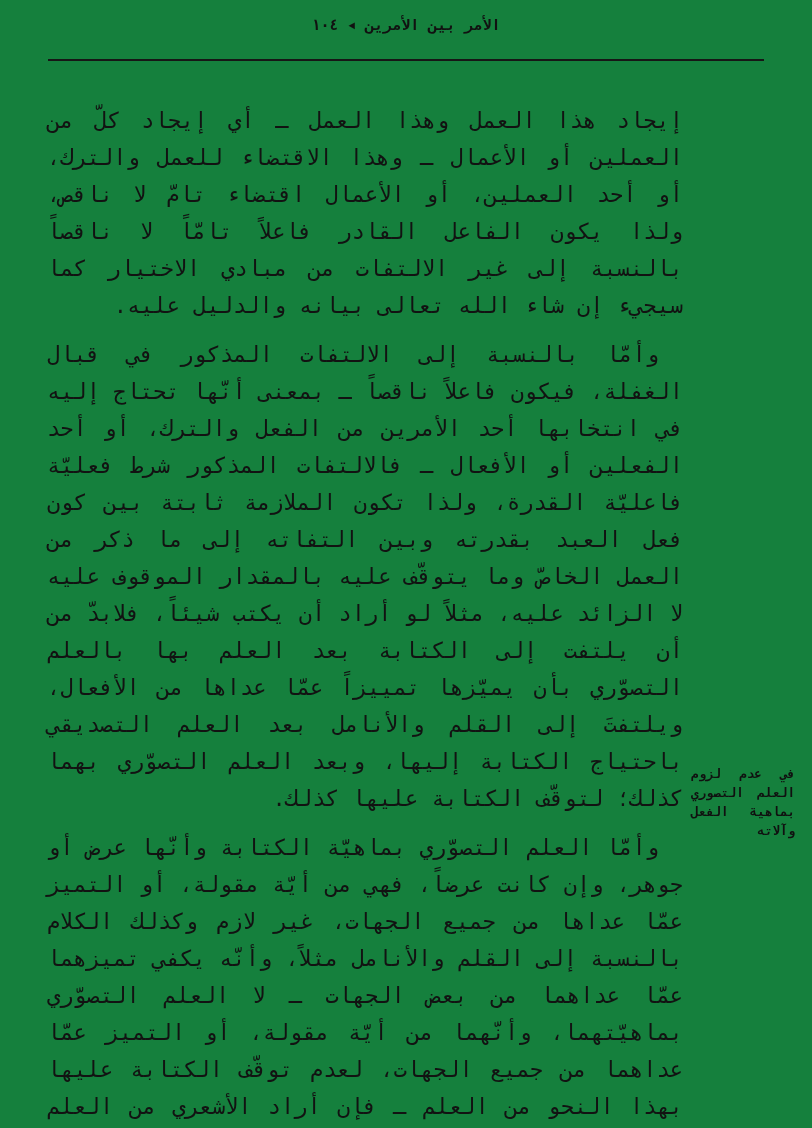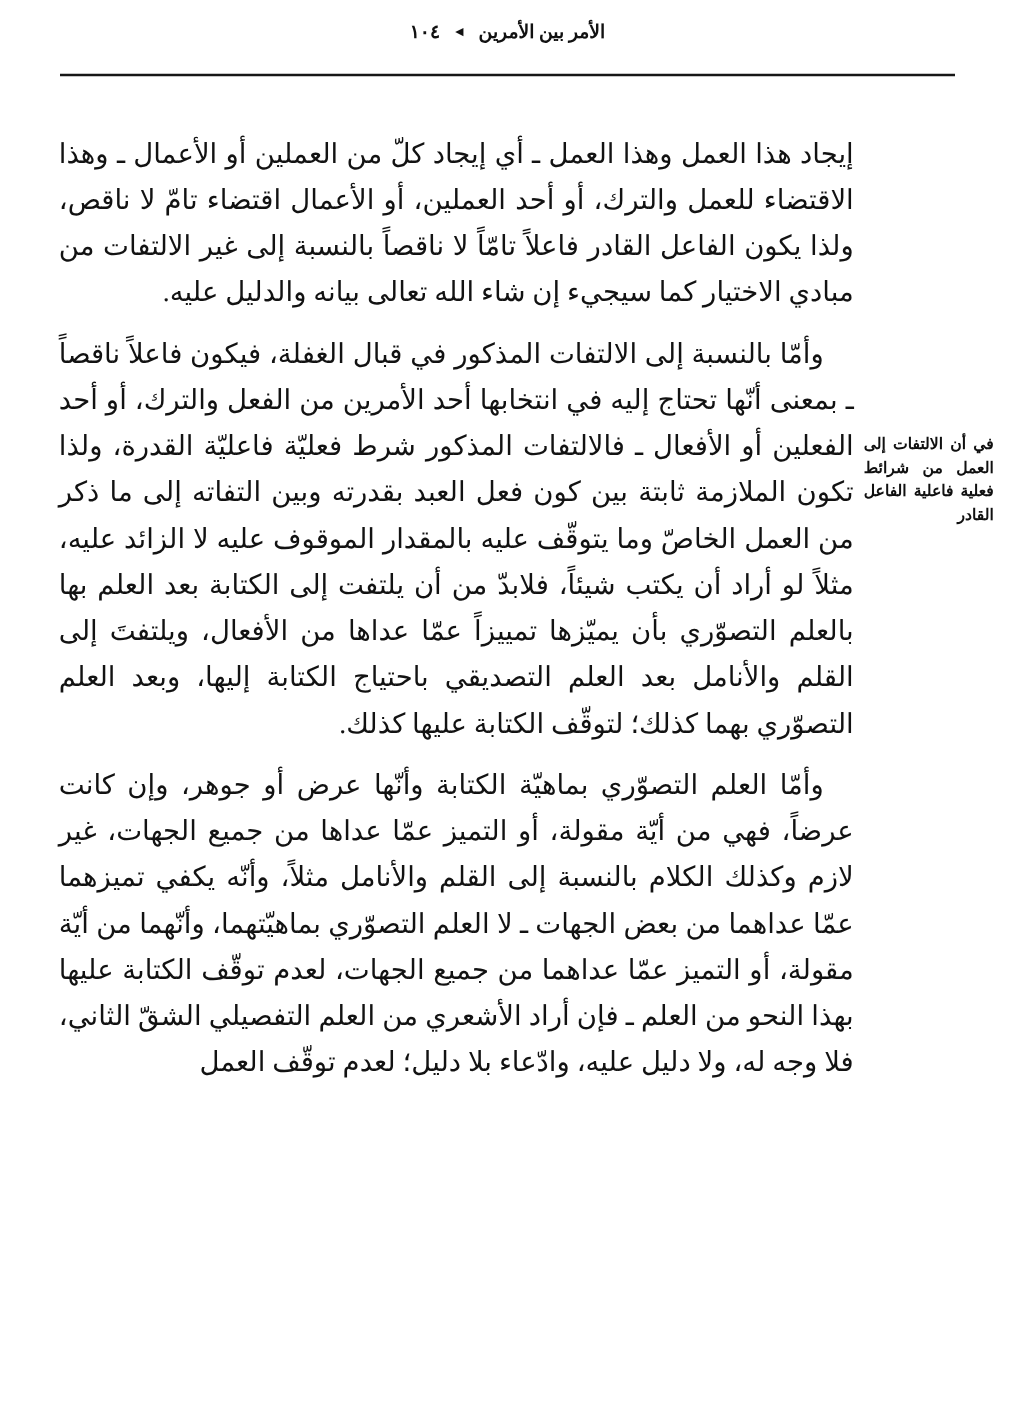--- a/index.html
+++ b/index.html
@@ -2,23 +2,23 @@
 <html lang="ar"><head>
 <meta charset="utf-8">
 <style>
   * { margin: 0; padding: 0; box-sizing: border-box; }
   html, body { background: #d9d9d9; }
   .page {
     position: relative;
     width: 812px;
     height: 1128px;
     margin: 0 auto;
-    background: #ffffff;
+    background: #15803d;
     color: #151515;
-    font-family: Liberation Serif, serif;
+    font-family: Liberation Mono, monospace;
     overflow: hidden;
   }
   
   .running-head {
     position: absolute;
     top: 16px; left: 0; right: 0;
     display: flex;
     justify-content: center;
     align-items: center;
     gap: 10px;
@@ -75,16 +75,16 @@
   </header>
 
   <div class="head-rule"></div>
 
   <main class="maintext">
     <p class="para first">إيجاد هذا العمل وهذا العمل ـ أي إيجاد كلّ من العملين أو الأعمال ـ وهذا الاقتضاء للعمل والترك، أو أحد العملين، أو الأعمال اقتضاء تامّ لا ناقص، ولذا يكون الفاعل القادر فاعلاً تامّاً لا ناقصاً بالنسبة إلى غير الالتفات من مبادي الاختيار كما سيجيء إن شاء الله تعالى بيانه والدليل عليه.</p>
     <p class="para">وأمّا بالنسبة إلى الالتفات المذكور في قبال الغفلة، فيكون فاعلاً ناقصاً ـ بمعنى أنّها تحتاج إليه في انتخابها أحد الأمرين من الفعل والترك، أو أحد الفعلين أو الأفعال ـ فالالتفات المذكور شرط فعليّة فاعليّة القدرة، ولذا تكون الملازمة ثابتة بين كون فعل العبد بقدرته وبين التفاته إلى ما ذكر من العمل الخاصّ وما يتوقّف عليه بالمقدار الموقوف عليه لا الزائد عليه، مثلاً لو أراد أن يكتب شيئاً، فلابدّ من أن يلتفت إلى الكتابة بعد العلم بها بالعلم التصوّري بأن يميّزها تمييزاً عمّا عداها من الأفعال، ويلتفتَ إلى القلم والأنامل بعد العلم التصديقي باحتياج الكتابة إليها، وبعد العلم التصوّري بهما كذلك؛ لتوقّف الكتابة عليها كذلك.</p>
     <p class="para">وأمّا العلم التصوّري بماهيّة الكتابة وأنّها عرض أو جوهر، وإن كانت عرضاً، فهي من أيّة مقولة، أو التميز عمّا عداها من جميع الجهات، غير لازم وكذلك الكلام بالنسبة إلى القلم والأنامل مثلاً، وأنّه يكفي تميزهما عمّا عداهما من بعض الجهات ـ لا العلم التصوّري بماهيّتهما، وأنّهما من أيّة مقولة، أو التميز عمّا عداهما من جميع الجهات، لعدم توقّف الكتابة عليها بهذا النحو من العلم ـ فإن أراد الأشعري من العلم التفصيلي الشقّ الثاني، فلا وجه له، ولا دليل عليه، وادّعاء بلا دليل؛ لعدم توقّف العمل</p>
   </main>
 
-  <aside class="note note-1">في أن الالتفات إلى العمل من شرائط فعلية فاعلية الفاعل القادر</aside>
 
+  <aside class="note note-2">في عدم لزوم العلم التصوري بماهية الفعل وآلاته</aside>
 
 </div>
 
 </body></html>

